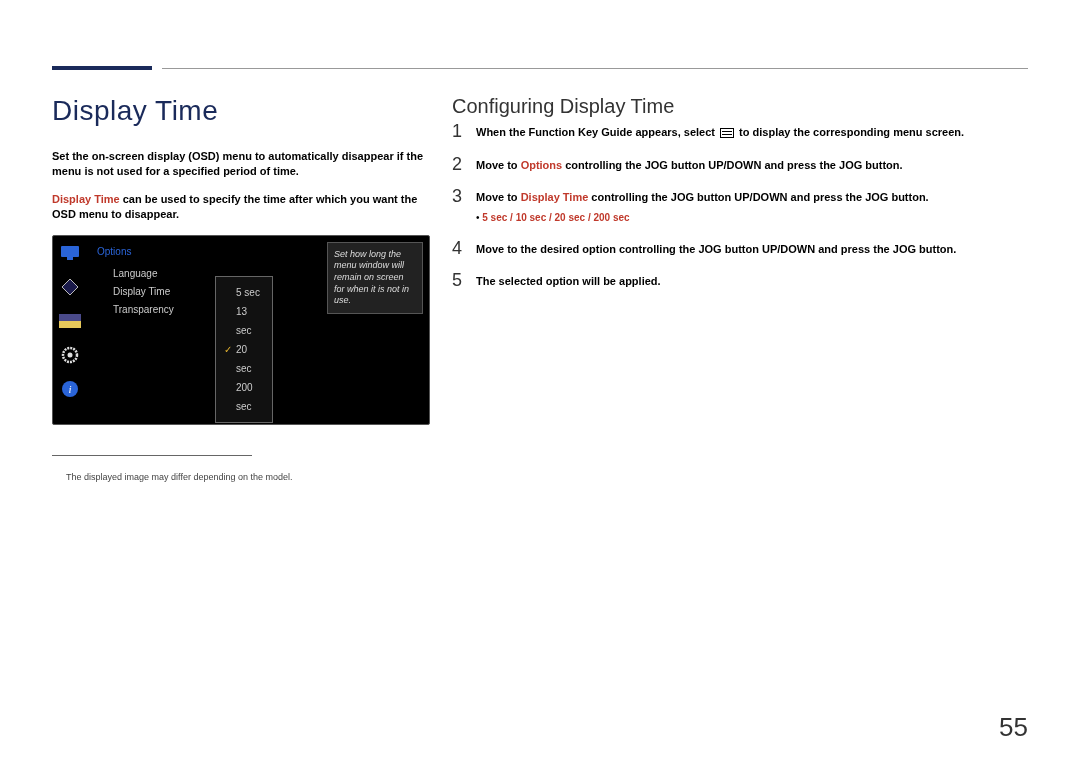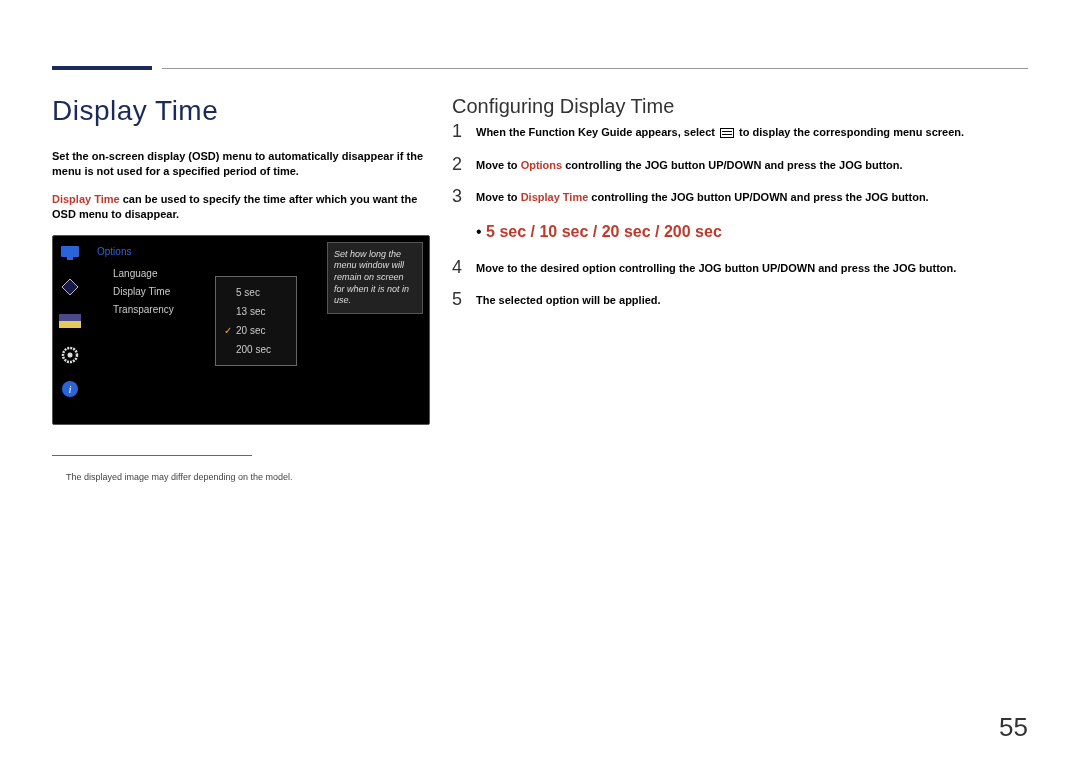--- a/index.html
+++ b/index.html
@@ -91,21 +91,21 @@
   }
   .osd-items {
     font-size: 10px;
     color: #ccc;
     line-height: 1.8;
   }
   .osd-item { margin-left: 16px; }
   .osd-dropdown {
     position: absolute;
     left: 128px; top: 40px;
-    width: 82px;
+    width: 58px;
     background: #111;
     border: 1px solid #666;
     padding: 6px 8px;
     font-size: 10px;
     color: #ccc;
     line-height: 1.9;
   }
   .osd-dropdown .selected::before {
     content: "✓";
     color: #e0b030;
@@ -151,23 +151,23 @@
     flex-shrink: 0;
     line-height: 1;
   }
   .step-text {
     font-size: 11px;
     font-weight: bold;
     line-height: 1.5;
     padding-top: 2px;
   }
   .step-sub {
-    font-size: 16px;
+    font-size: 10px;
     font-weight: normal;
-    margin-top: 14px;
+    margin-top: 4px;
   }
   .step-sub .hl { color: #c0392b; }
   .menu-icon-inline {
     display: inline-block;
     width: 14px; height: 10px;
     border: 1px solid #000;
     position: relative;
     vertical-align: middle;
     margin: 0 2px;
   }

